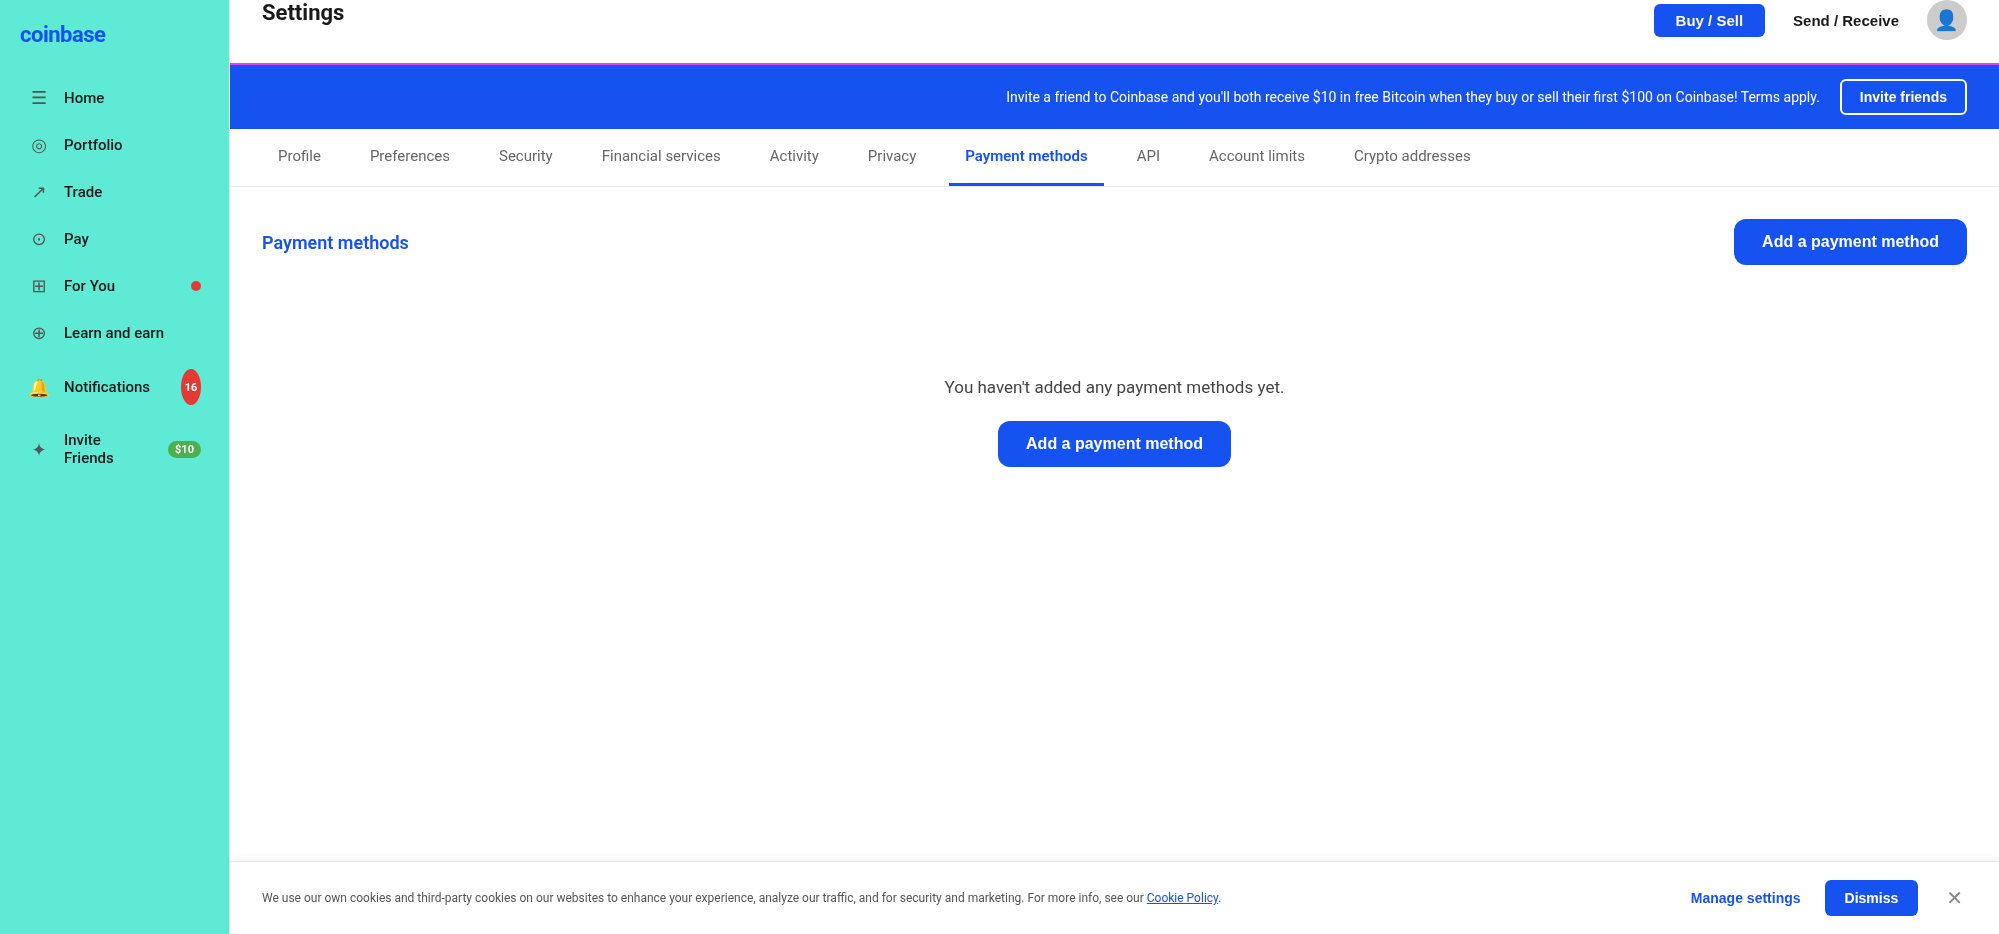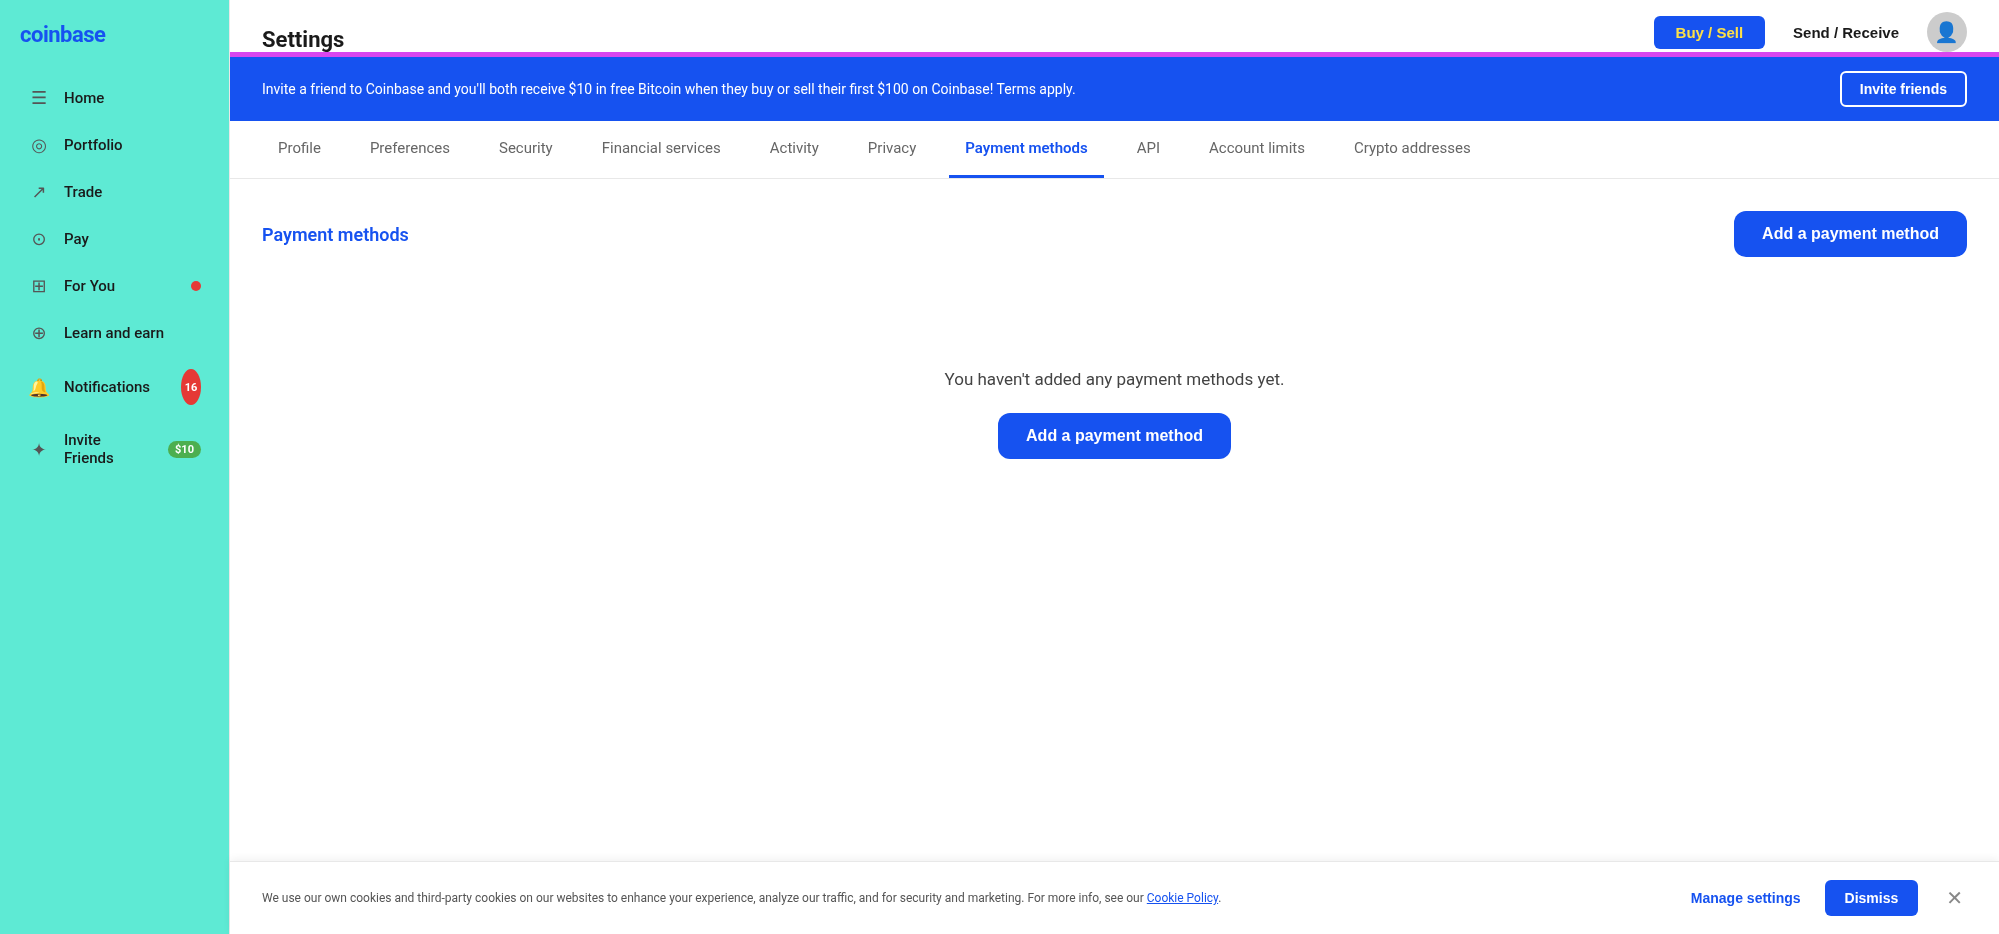--- a/index.html
+++ b/index.html
@@ -73,40 +73,40 @@
     .main {
       flex: 1;
       display: flex;
       flex-direction: column;
       overflow: hidden;
     }
 
     
     .header {
       display: flex;
-      align-items: flex-end;
+      align-items: flex-start;
       padding: 0 32px;
-      height: 57px;
-      border-bottom: 5px solid #d946ef;
+      height: 65px;
+      border-bottom: 2px solid #d946ef;
       background: #fff;
     }
     .header-title {
       font-size: 22px;
       font-weight: 700;
       color: #1a1a1a;
       flex: 1;
     }
     .header-actions {
       display: flex;
       align-items: center;
       gap: 16px;
     }
     .btn-primary {
       background: #1652f0;
-      color: #fde047;
+      color: #fef9c3;
       border: none;
       border-radius: 6px;
       padding: 8px 22px;
       font-size: 15px;
       font-weight: 600;
       cursor: pointer;
     }
     .btn-secondary {
       background: transparent;
       color: #1a1a1a;
@@ -133,21 +133,21 @@
     .banner {
       background: #1652f0;
       color: #fff;
       display: flex;
       align-items: center;
       justify-content: center;
       padding: 14px 32px;
       gap: 20px;
       font-size: 14px;
     }
-    .banner-text { flex: 1; text-align: left; }
+    .banner-text { flex: 1; text-align: right; }
     .btn-invite {
       background: transparent;
       color: #fff;
       border: 2px solid #fff;
       border-radius: 6px;
       padding: 8px 18px;
       font-size: 14px;
       font-weight: 600;
       cursor: pointer;
       white-space: nowrap;

